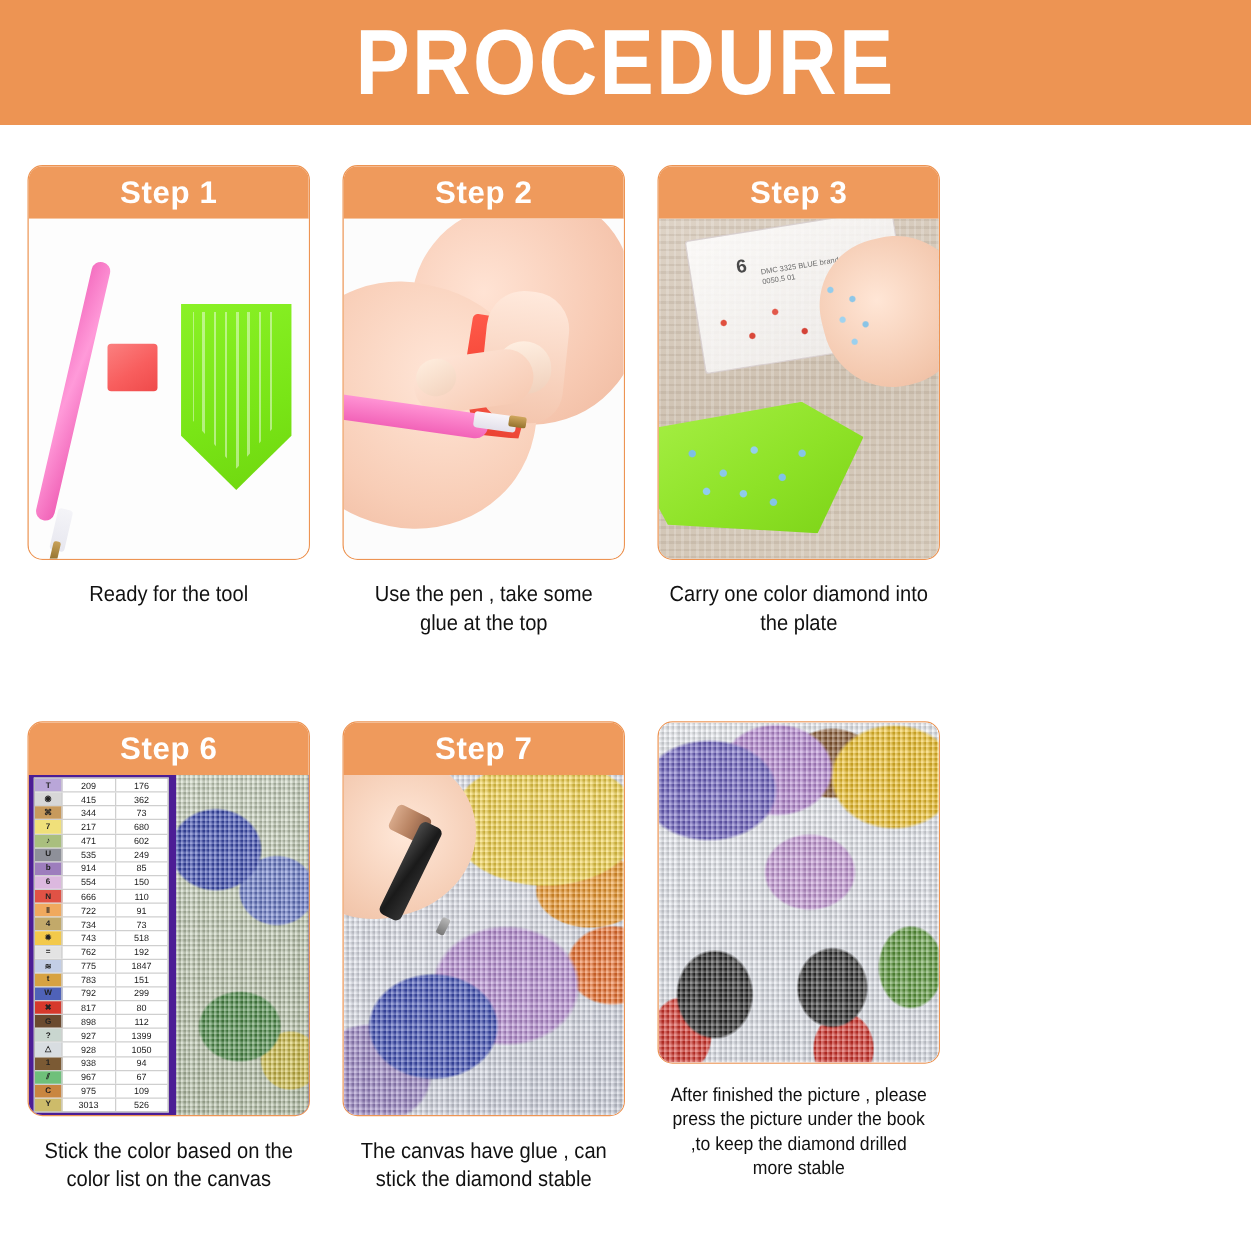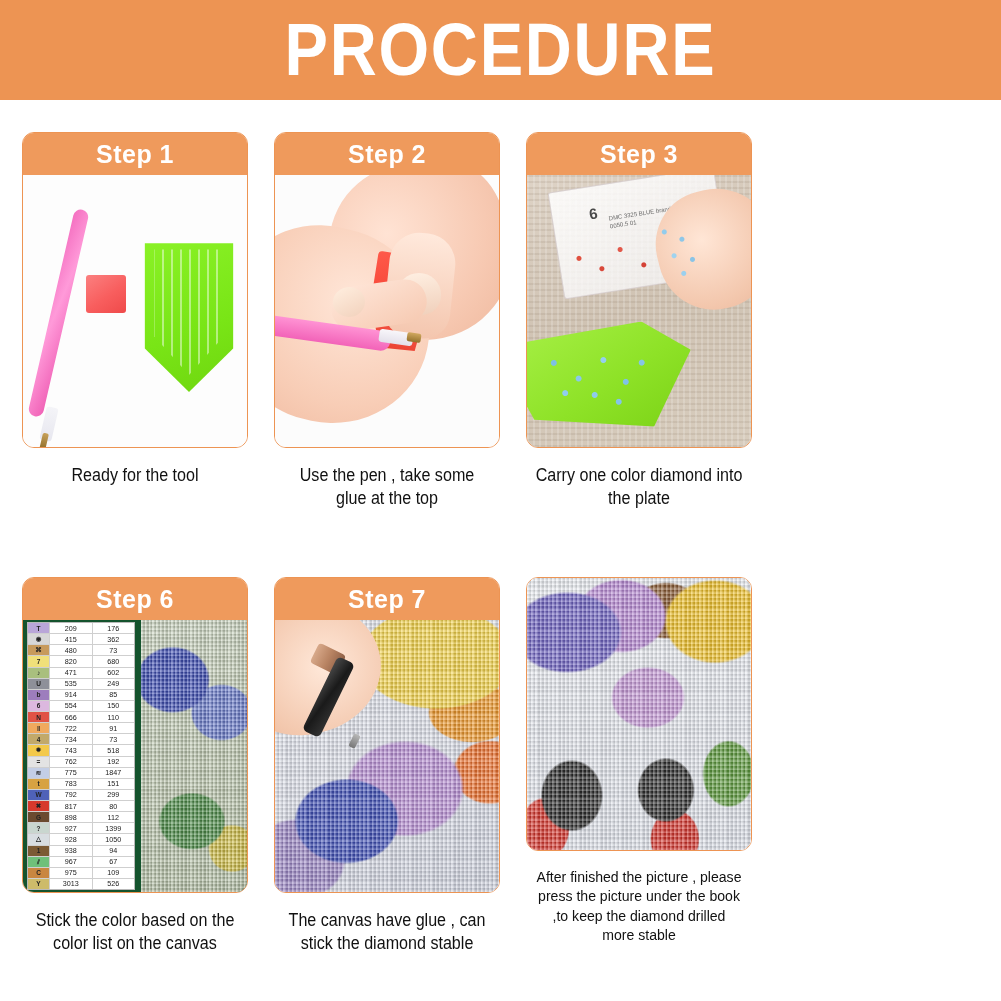--- a/index.html
+++ b/index.html
@@ -339,21 +339,21 @@
     background:linear-gradient(90deg,#d8a98a,#b98463 50%,#8e5f46);
     border-radius:4px; transform:rotate(26deg); z-index:4;
   }
   .pen-m-nib {
     position:absolute; left:76px; top:114px; width:7px; height:14px;
     background:linear-gradient(180deg,#b8b8b8,#777); border-radius:2px;
     transform:rotate(26deg); z-index:4;
   }
 
   
-  .s6 { background:#14532d; }
+  .s6 { background:#4c1d95; }
   .s6 .chart {
     position:absolute; left:4px; top:2px; width:108px; height:268px;
     background:#fff; border:1px solid #b9b9b9;
     display:flex; flex-direction:column;
   }
   .s6 .crow {
     display:flex; flex:1 1 0; border-bottom:1px solid #cfcfcf; min-height:0;
   }
   .s6 .crow:last-child { border-bottom:none; }
   .s6 .csym {
@@ -473,26 +473,26 @@
                 <div class="ccode">209</div>
                 <div class="ccnt">176</div>
               </div>
               <div class="crow">
                 <div class="csym" style="background: rgb(215, 215, 215);">◉</div>
                 <div class="ccode">415</div>
                 <div class="ccnt">362</div>
               </div>
               <div class="crow">
                 <div class="csym" style="background: rgb(199, 154, 92);">⌘</div>
-                <div class="ccode">480</div>
+                <div class="ccode">344</div>
                 <div class="ccnt">73</div>
               </div>
               <div class="crow">
                 <div class="csym" style="background: rgb(240, 224, 122);">7</div>
-                <div class="ccode">820</div>
+                <div class="ccode">217</div>
                 <div class="ccnt">680</div>
               </div>
               <div class="crow">
                 <div class="csym" style="background: rgb(169, 191, 126);">♪</div>
                 <div class="ccode">471</div>
                 <div class="ccnt">602</div>
               </div>
               <div class="crow">
                 <div class="csym" style="background: rgb(142, 144, 153);">U</div>
                 <div class="ccode">535</div>

